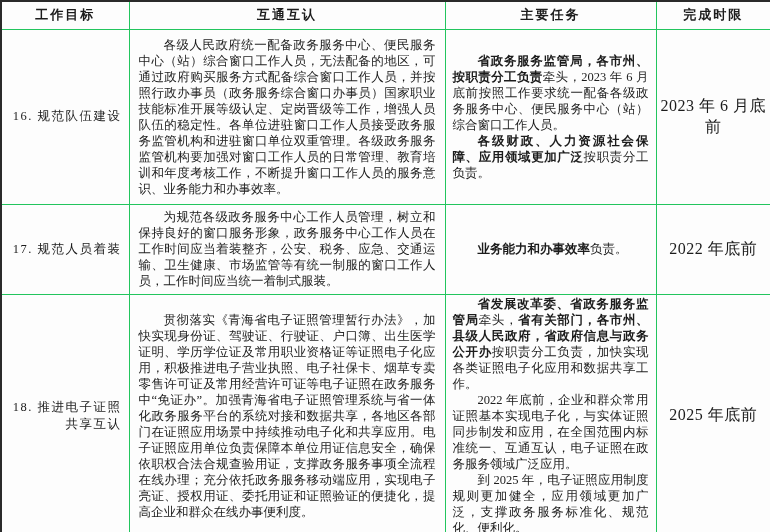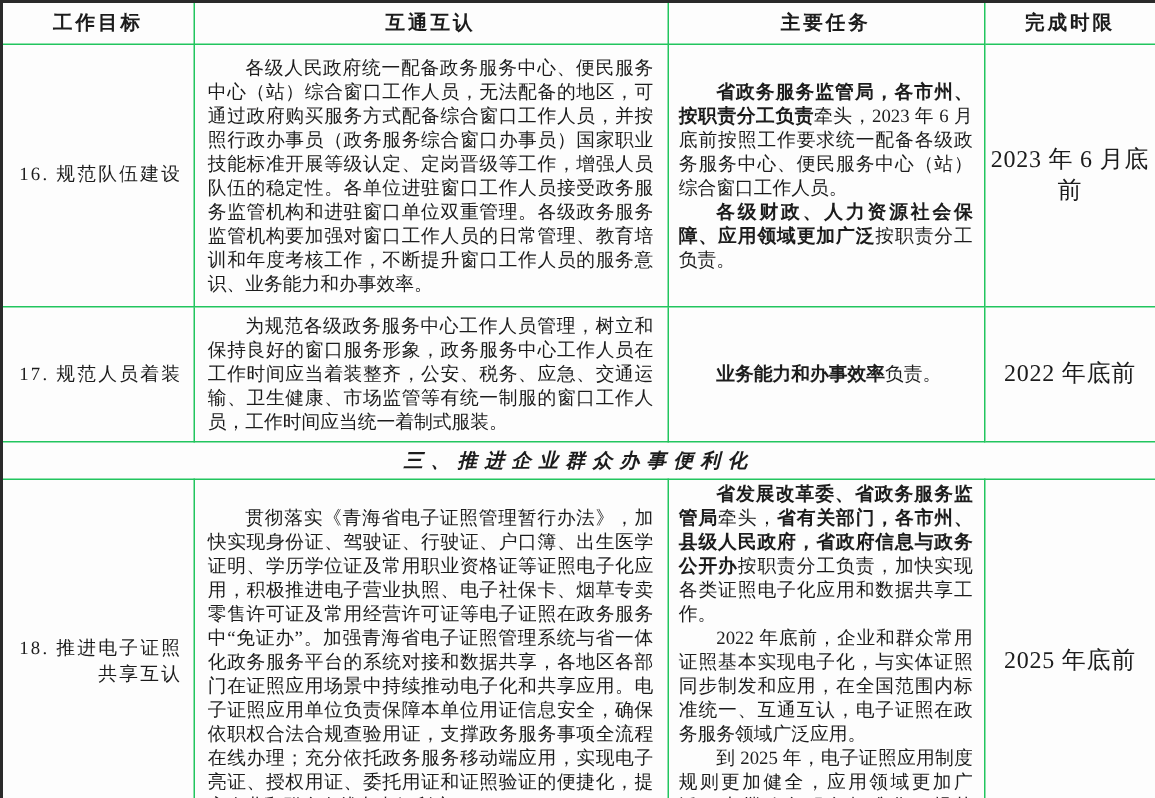--- a/index.html
+++ b/index.html
@@ -105,23 +105,20 @@
       <tr class="row-17">
         <td class="goal-cell">17. 规范人员着装</td>
         <td class="task-cell">
           <p>为规范各级政务服务中心工作人员管理，树立和保持良好的窗口服务形象，政务服务中心工作人员在工作时间应当着装整齐，公安、税务、应急、交通运输、卫生健康、市场监管等有统一制服的窗口工作人员，工作时间应当统一着制式服装。</p>
         </td>
         <td class="division-cell">
             <p><span class="bold">业务能力和办事效率</span><span>负责。</span></p>
           </td>
         <td class="deadline-cell">2022 年底前</td>
       </tr>
-      <tr class="section-row">
-        <td class="section-cell" colspan="4">三、推进企业群众办事便利化</td>
-      </tr>
       <tr class="row-18">
         <td class="goal-cell">18. 推进电子证照共享互认</td>
         <td class="task-cell">
           <p>贯彻落实《青海省电子证照管理暂行办法》，加快实现身份证、驾驶证、行驶证、户口簿、出生医学证明、学历学位证及常用职业资格证等证照电子化应用，积极推进电子营业执照、电子社保卡、烟草专卖零售许可证及常用经营许可证等电子证照在政务服务中“免证办”。加强青海省电子证照管理系统与省一体化政务服务平台的系统对接和数据共享，各地区各部门在证照应用场景中持续推动电子化和共享应用。电子证照应用单位负责保障本单位用证信息安全，确保依职权合法合规查验用证，支撑政务服务事项全流程在线办理；充分依托政务服务移动端应用，实现电子亮证、授权用证、委托用证和证照验证的便捷化，提高企业和群众在线办事便利度。</p>
         </td>
         <td class="division-cell">
             <p><span class="bold">省发展改革委、省政务服务监管局</span><span>牵头，</span><span class="bold">省有关部门，各市州、县级人民政府，省政府信息与政务公开办</span><span>按职责分工负责，加快实现各类证照电子化应用和数据共享工作。</span></p>
             <p><span>2022 年底前，企业和群众常用证照基本实现电子化，与实体证照同步制发和应用，在全国范围内标准统一、互通互认，电子证照在政务服务领域广泛应用。</span></p>
             <p><span>到 2025 年，电子证照应用制度规则更加健全，应用领域更加广泛，支撑政务服务标准化、规范化、便利化。</span></p>
           </td>

